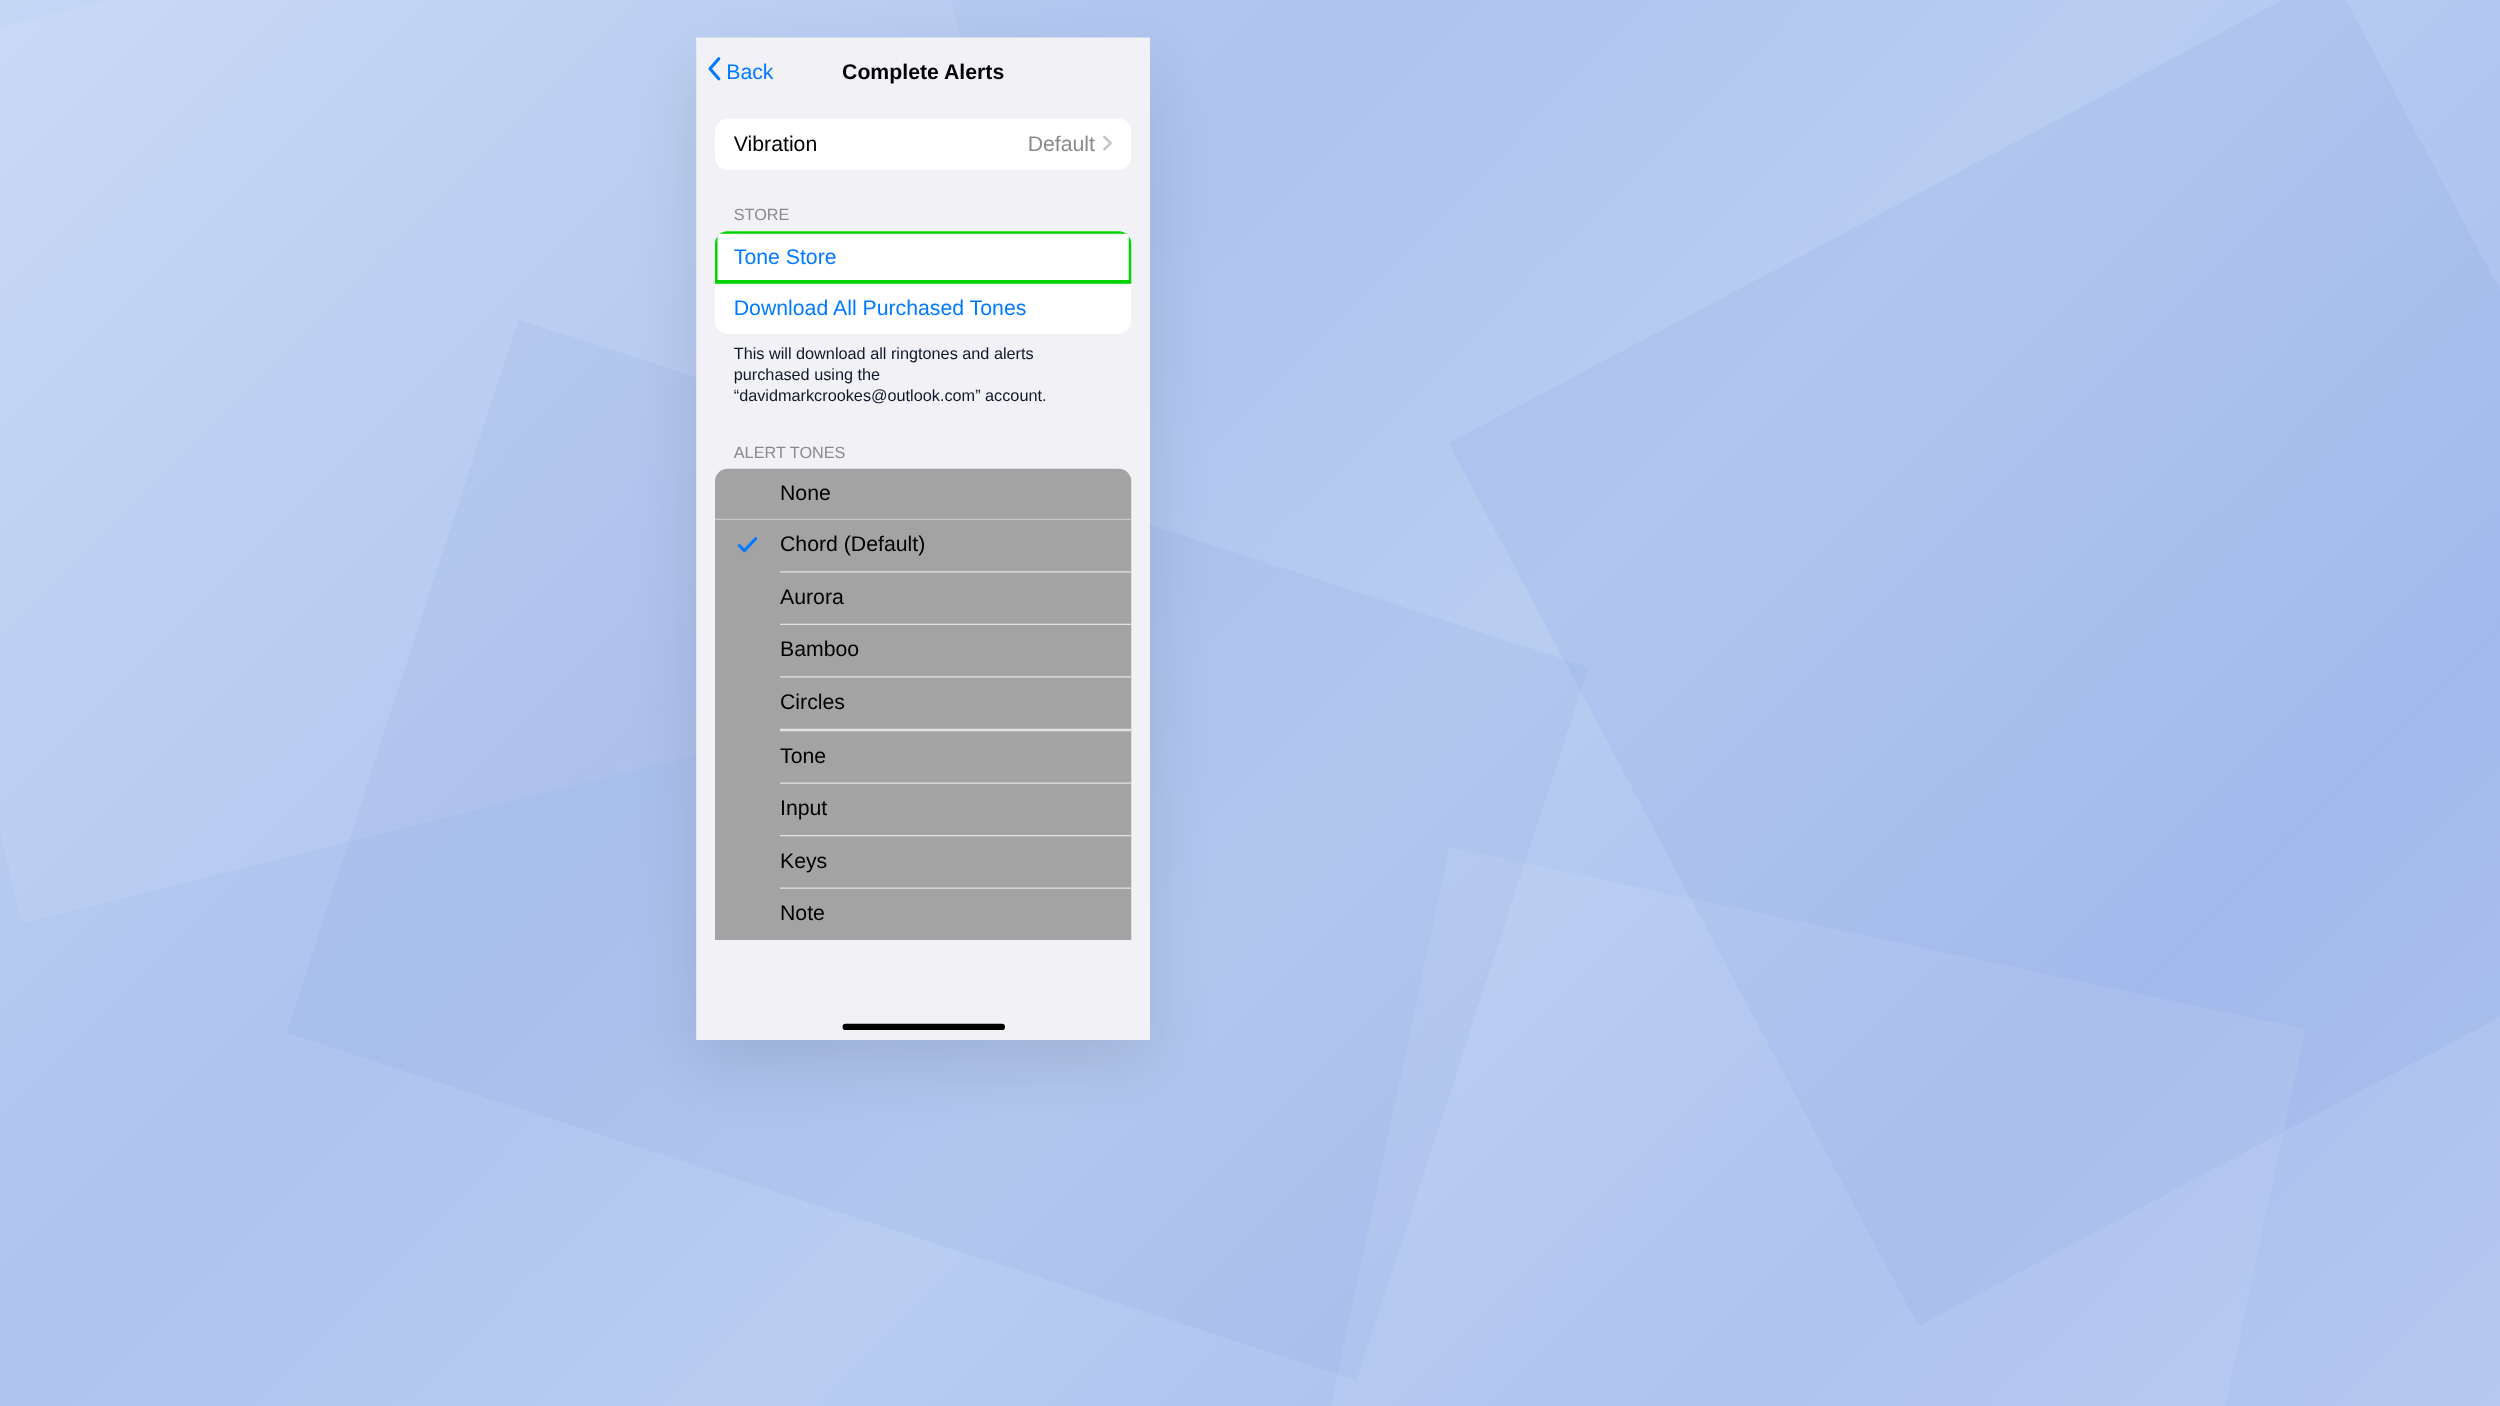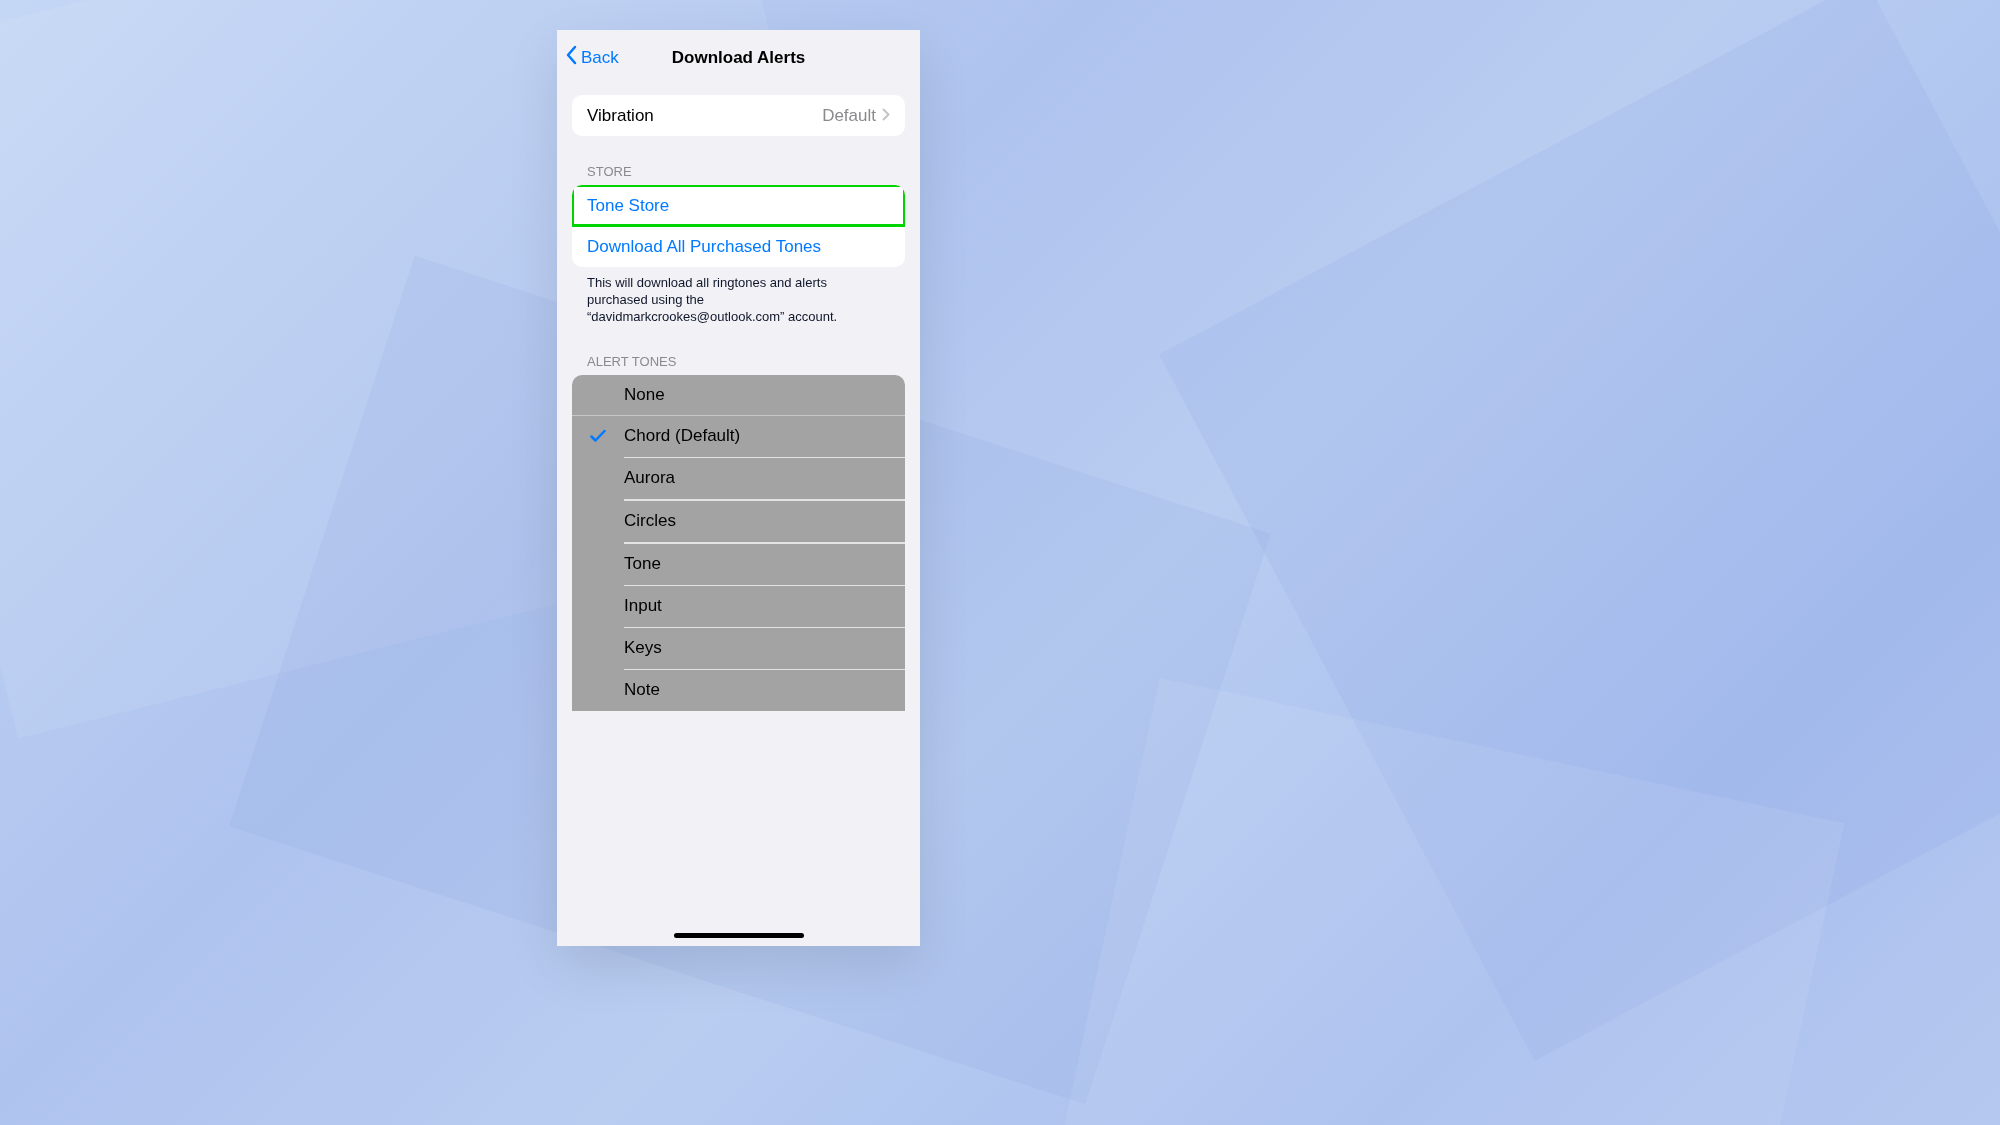--- a/index.html
+++ b/index.html
@@ -14,21 +14,21 @@
   .f1 { left: -80px; top: -60px; width: 900px; height: 700px; transform: rotate(-14deg); }
   .f2 { left: 300px; top: 380px; width: 900px; height: 600px; transform: rotate(18deg); background: rgba(120,150,220,0.10); }
   .f3 { right: -100px; top: 120px; width: 800px; height: 800px; transform: rotate(-28deg); background: rgba(120,150,220,0.12); }
   .f4 { right: 200px; bottom: -120px; width: 700px; height: 500px; transform: rotate(12deg); }
 
   .phone {
     position: absolute;
     left: 557px;
     top: 30px;
     width: 363px;
-    height: 916px;
+    height: 802px;
     background: #f2f2f6;
     box-shadow: 0 20px 50px rgba(0,0,0,0.10);
     overflow: hidden;
   }
 
   .navbar {
     height: 55px;
     display: flex;
     align-items: center;
     justify-content: center;
@@ -128,21 +128,21 @@
 
   <div class="navbar">
     <div class="back-btn">
       <span>
         <svg viewBox="0 0 12 20">
             <polyline points="10,2 3,10 10,18" fill="none" stroke="#007aff" stroke-width="2.5" stroke-linecap="round" stroke-linejoin="round"></polyline>
           </svg>
       </span>
       <span>Back</span>
     </div>
-    <div class="nav-title">Download Alerts</div>
+    <div class="nav-title">Complete Alerts</div>
   </div>
 
   <div class="group first">
     <div class="row">
       <span class="row-label">Vibration</span>
       <span class="row-value">
         <span>Default</span>
         <span class="disclosure">
           <svg viewBox="0 0 8 13">
               <polyline points="1.5,1.5 6.5,6.5 1.5,11.5" fill="none" stroke="#c4c4c7" stroke-width="2" stroke-linecap="round" stroke-linejoin="round"></polyline>
@@ -179,20 +179,24 @@
             </svg>
           </span>
           <span class="tone-label">Chord (Default)</span>
         </div>
         <div style="height: 1px; background: rgb(227, 227, 230); margin-left: 52px;"></div>
         <div class="tone-row" style="border-top: none;">
           <span class="check-slot"></span>
           <span class="tone-label">Aurora</span>
         </div>
         <div style="height: 1px; background: rgb(227, 227, 230); margin-left: 52px;"></div>
+        <div class="tone-row" style="border-top: none;">
+          <span class="check-slot"></span>
+          <span class="tone-label">Bamboo</span>
+        </div>
         <div style="height: 1px; background: rgb(227, 227, 230); margin-left: 52px;"></div>
         <div class="tone-row" style="border-top: none;">
           <span class="check-slot"></span>
           <span class="tone-label">Circles</span>
         </div>
         <div style="height: 1px; background: rgb(227, 227, 230); margin-left: 52px;"></div>
         <div style="height: 1px; background: rgb(227, 227, 230); margin-left: 52px;"></div>
         <div class="tone-row" style="border-top: none;">
           <span class="check-slot"></span>
           <span class="tone-label">Tone</span>

